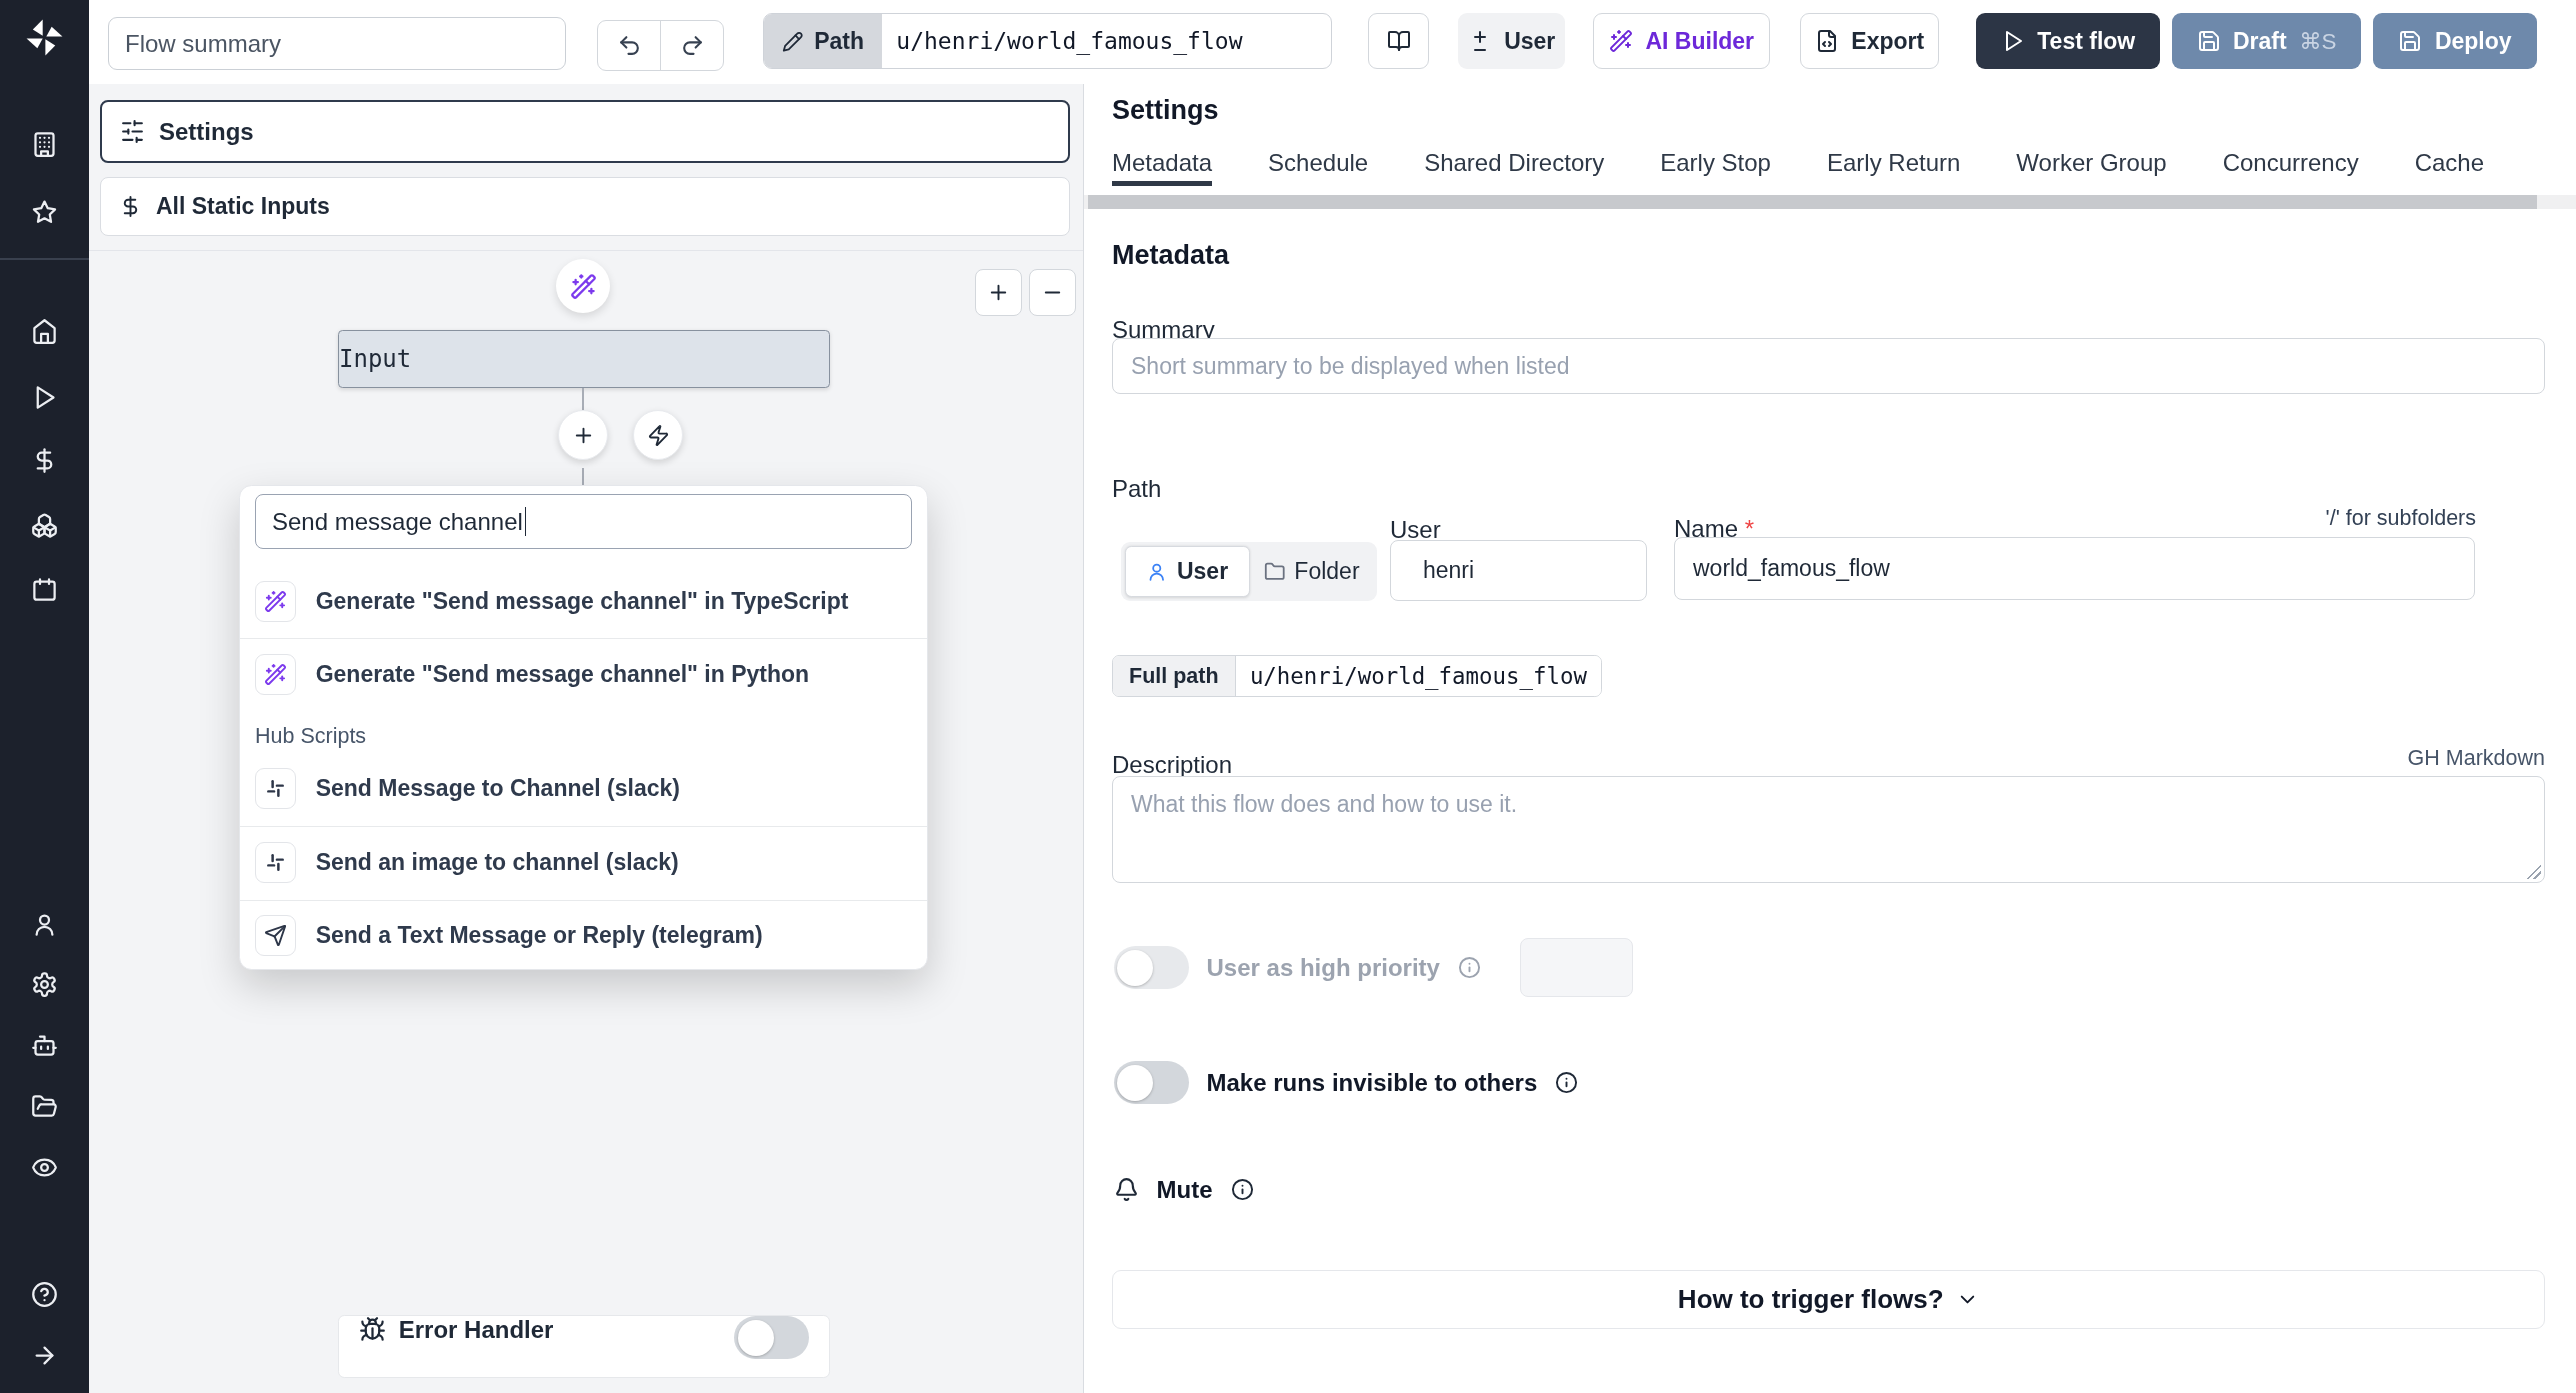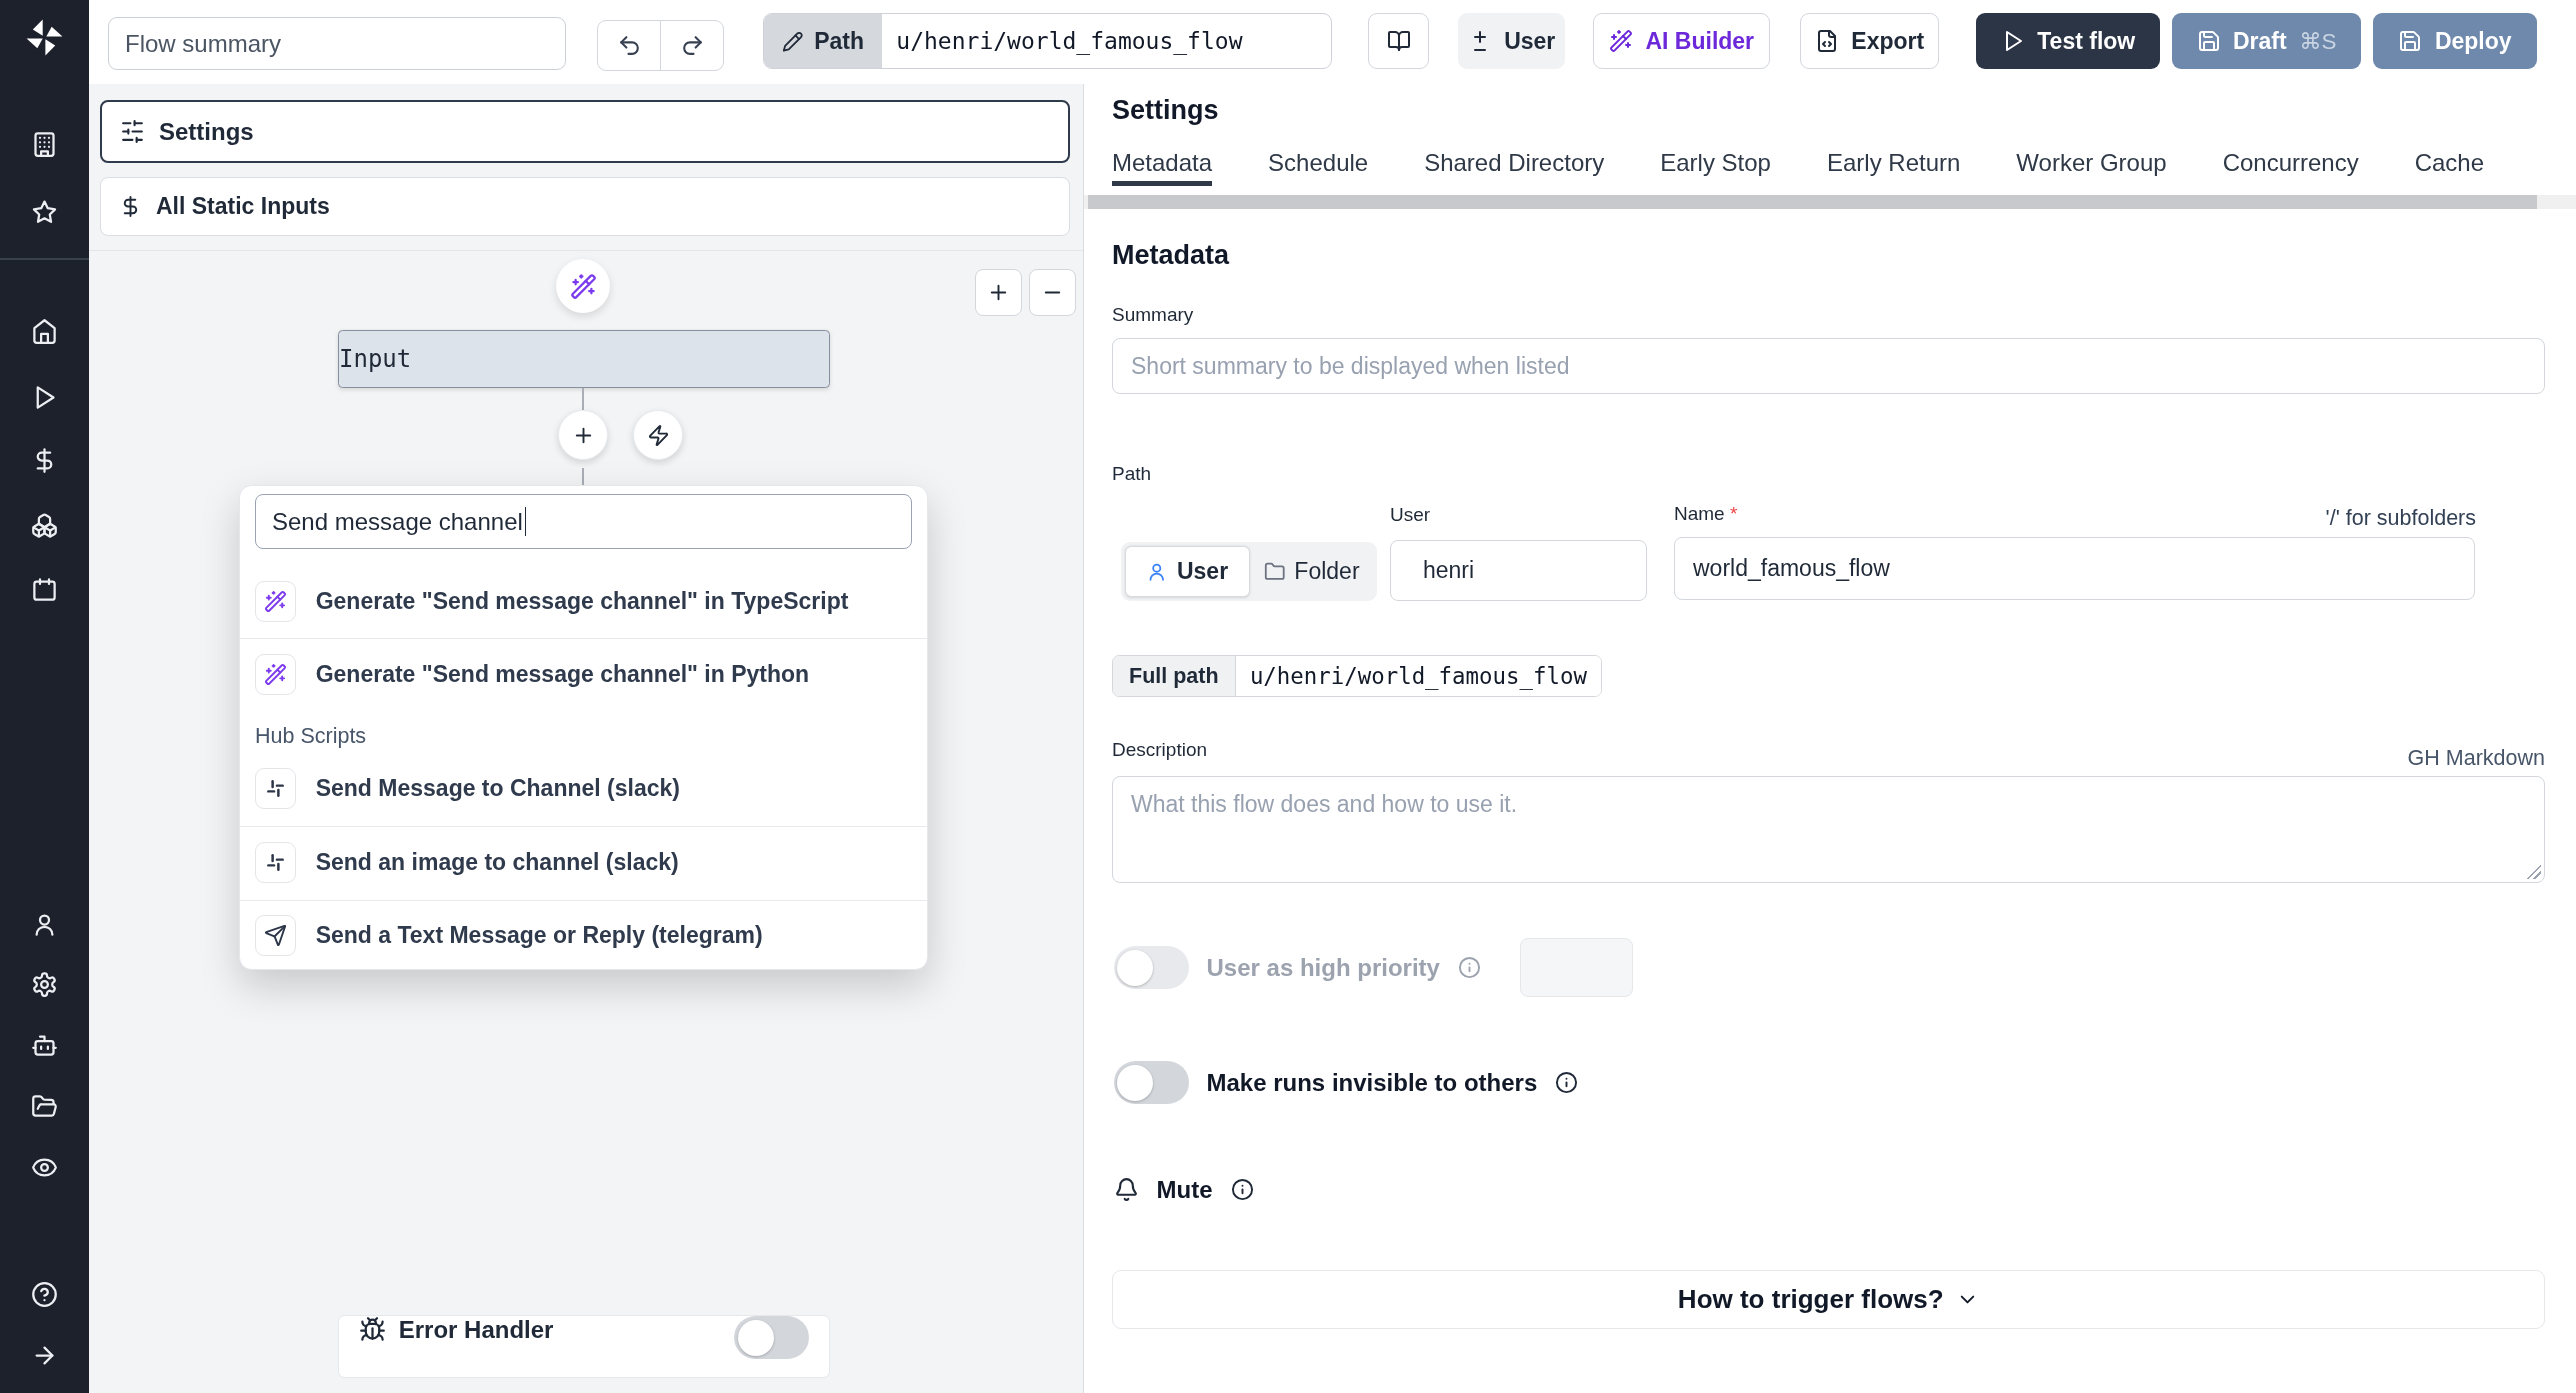--- a/index.html
+++ b/index.html
@@ -94,21 +94,21 @@
 
   
   .pane{position:absolute;left:1084px;top:84px;right:0;bottom:0;background:#fff;}
   .pane-title{position:absolute;left:28px;top:10.7px;font-size:27px;font-weight:700;color:#111827;}
   .tabs{position:absolute;left:28px;top:55px;right:0;height:47px;display:flex;gap:56px;white-space:nowrap;overflow:hidden;}
   .tab{position:relative;font-size:24px;color:#2f3947;display:flex;align-items:center;cursor:pointer;flex:0 0 auto;}
   .tab.active::after{content:"";position:absolute;left:0;right:0;bottom:0;height:5.4px;background:#2f3947;}
   .hscroll{position:absolute;left:0;top:111px;right:0;height:14.3px;background:#f0f0f1;cursor:pointer;}
   .hscroll .thumb{position:absolute;left:3.6px;top:0;width:1449px;height:14.3px;background:#c7c9cd;}
   .md-head{position:absolute;left:28px;top:156px;font-size:27px;font-weight:700;color:#111827;}
-  .flabel{position:absolute;font-size:19px;color:#1f2937;}
+  .flabel{position:absolute;font-size:24px;color:#1f2937;margin-top:12px;}
   .field{position:absolute;border:1.3px solid #d3d7dc;border-radius:8px;box-sizing:border-box;
       font-size:23px;font-family:"Liberation Sans",sans-serif;color:#1f2937;padding:0 18px;background:#fff;}
   .field::placeholder{color:#98a1b0;opacity:1;}
   textarea.field{padding-top:14.3px;resize:none;font-size:23px;}
   .ta-wrap{position:absolute;left:28px;top:692px;width:1433px;height:107px;}
   .ta-wrap textarea{width:100%;height:100%;position:relative;}
   .ta-grip{position:absolute;right:4.5px;bottom:4.5px;width:16px;height:16px;cursor:nwse-resize;
       background:linear-gradient(135deg,transparent 0 55%,#9aa3af 55% 62%,transparent 62% 75%,#9aa3af 75% 82%,transparent 82%);}
   .req{color:#ef4444;}
   .hint{position:absolute;font-size:21.5px;color:#334155;}

